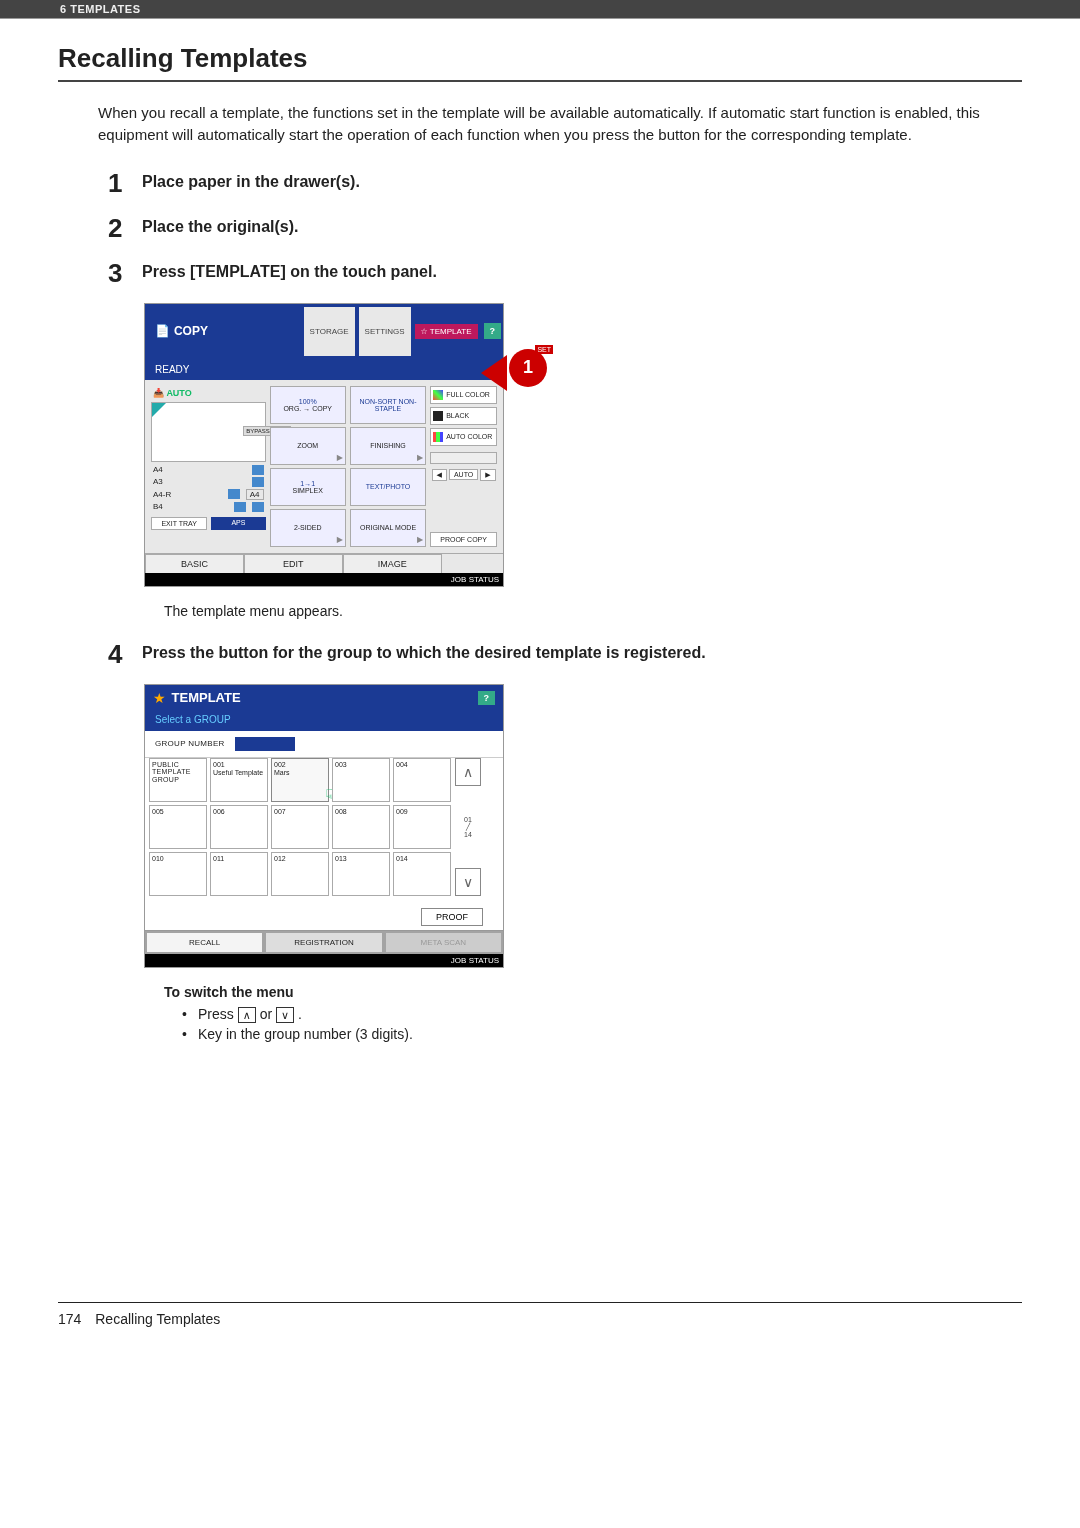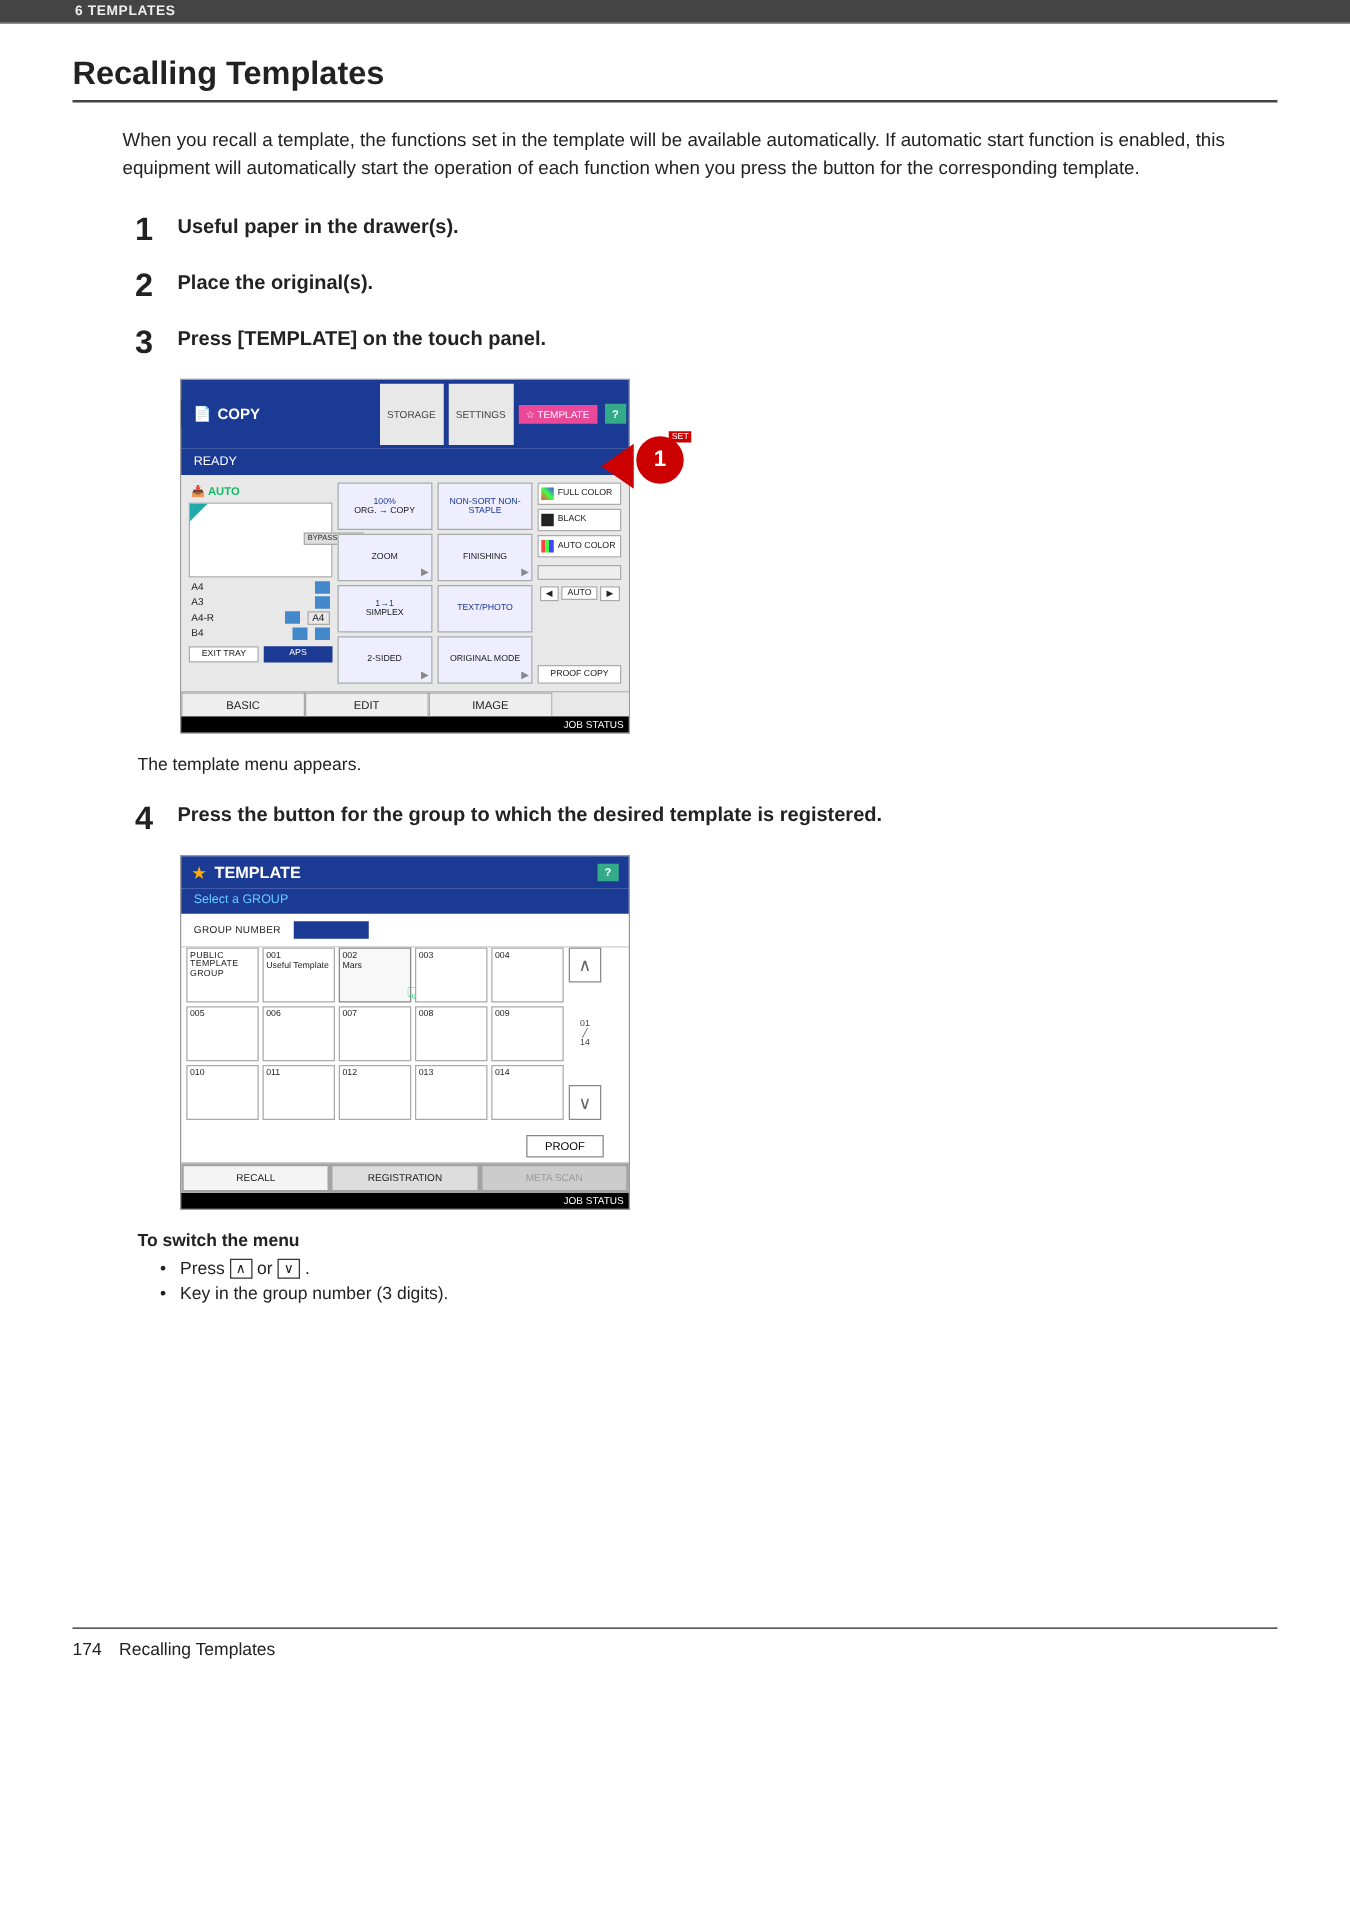--- a/index.html
+++ b/index.html
@@ -5,28 +5,28 @@
     * { box-sizing: border-box; margin: 0; padding: 0; }
     body { font-family: Arial, Helvetica, sans-serif; font-size: 14px; color: #222; width: 1080px; background: #fff; }
     .page { padding: 0 0 40px 0; }
     .topbar { background: #444; color: #eee; font-size: 11px; font-weight: bold; padding: 3px 0 3px 60px; border-bottom: 1px solid #999; letter-spacing: 0.5px; }
     .content { padding: 24px 58px 0 58px; }
     h1.page-title { font-size: 26px; font-weight: bold; border-bottom: 2px solid #444; padding-bottom: 6px; margin-bottom: 20px; }
     .intro { font-size: 15px; line-height: 1.45; margin-left: 40px; margin-bottom: 22px; }
     .step { display: flex; margin-left: 50px; margin-bottom: 14px; }
     .step-num { font-size: 26px; font-weight: bold; width: 34px; flex-shrink: 0; }
     .step-title { font-size: 16px; font-weight: bold; padding-top: 5px; }
-    .step-body { margin-left: 52px; margin-bottom: 20px; font-size: 14px; }
+    .step-body { margin-left: 106px; margin-bottom: 20px; font-size: 14px; }
     .panel-frame { margin-left: 86px; margin-bottom: 16px; }
     .panel-copy { width: 360px; border: 1px solid #999; background: #e8e8e8; font-size: 9px; }
     .pc-top { display:flex; background:#1b3a94; color:#fff; align-items:center; }
     .pc-top .copy-tab { background:#1b3a94; padding:4px 10px; font-weight:bold; font-size:12px; display:flex; align-items:center; gap:4px;}
     .pc-top .spacer{flex:1;}
     .pc-top .tabbtn { background:#e8e8e8; color:#444; font-size:8px; padding:20px 6px; margin:3px 2px; display:inline-block;}
-    .pc-top .tpl-tab { background:#ec4899; color:#fff; font-size:8px; padding:3px 6px; margin:3px 2px;}
+    .pc-top .tpl-tab { background:#be185d; color:#fff; font-size:8px; padding:3px 6px; margin:3px 2px;}
     .pc-top .help { background:#3a8; color:#fff; padding:3px 6px; margin:3px 2px 3px 4px; font-weight:bold;}
     .pc-ready { background:#1b3a94; color:#fff; padding:5px 10px; font-size:10px; position:relative;}
     .red-callout { position:absolute; right:-44px; top:-10px; width:52px; height:52px; }
     .red-callout .arrow { width:0; height:0; border-top:18px solid transparent; border-bottom:18px solid transparent; border-right:26px solid #c00; position:absolute; left:-14px; top:6px;}
     .red-callout .circle { width:38px; height:38px; border-radius:50%; background:#c00; color:#fff; font-size:18px; font-weight:bold; display:flex; align-items:center; justify-content:center; position:absolute; right:0; top:0;}
     .red-callout .set { position:absolute; top:-4px; right:-6px; font-size:7px; background:#c00; color:#fff; padding:1px 2px;}
     .pc-main { display:flex; padding:6px; gap:4px; background:#e8e8e8;}
     .pc-col1 { width:120px; }
     .autoico { color:#1b6; font-size:9px; font-weight:bold; padding:2px;}
     .sheet-prev { background:#fff; border:1px solid #aaa; height:60px; margin:2px 0; position:relative;}
@@ -94,21 +94,21 @@
 <body>
 
 <div class="page">
   <div class="topbar">6 TEMPLATES</div>
   <div class="content">
     <h1 class="page-title">Recalling Templates</h1>
     <p class="intro">When you recall a template, the functions set in the template will be available automatically. If automatic start function is enabled, this equipment will automatically start the operation of each function when you press the button for the corresponding template.</p>
 
     <div class="step">
       <div class="step-num">1</div>
-      <div class="step-title">Useful paper in the drawer(s).</div>
+      <div class="step-title">Place paper in the drawer(s).</div>
     </div>
 
     <div class="step">
       <div class="step-num">2</div>
       <div class="step-title">Place the original(s).</div>
     </div>
 
     <div class="step">
       <div class="step-num">3</div>
       <div class="step-title">Press [TEMPLATE] on the touch panel.</div>

